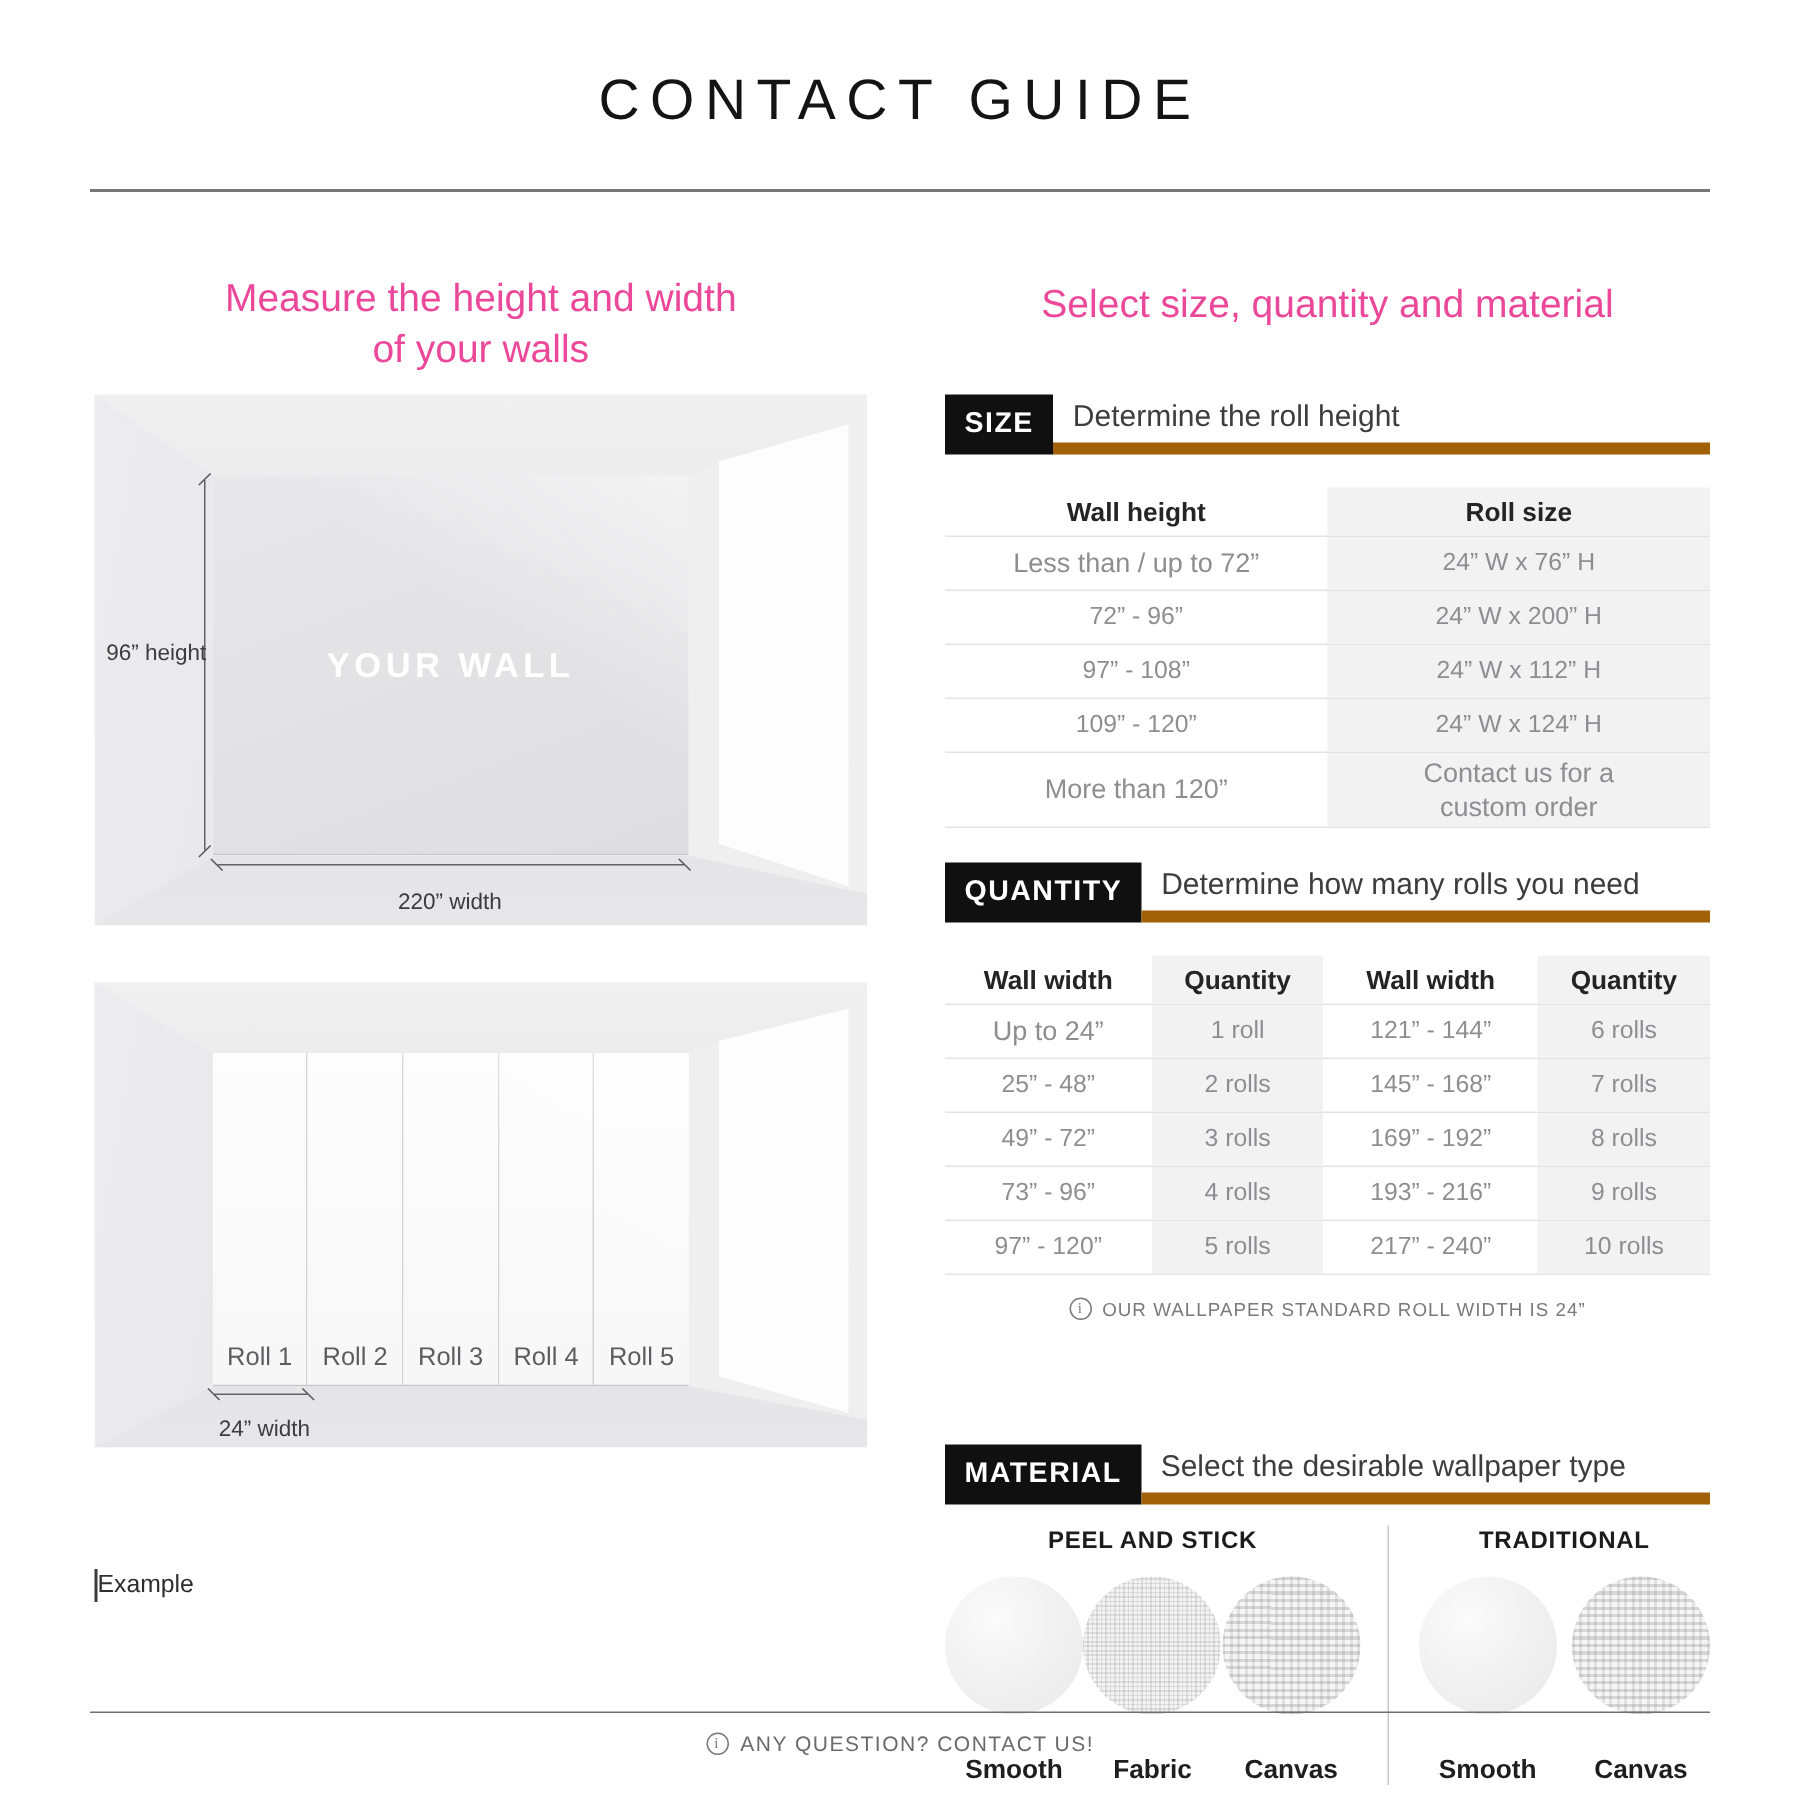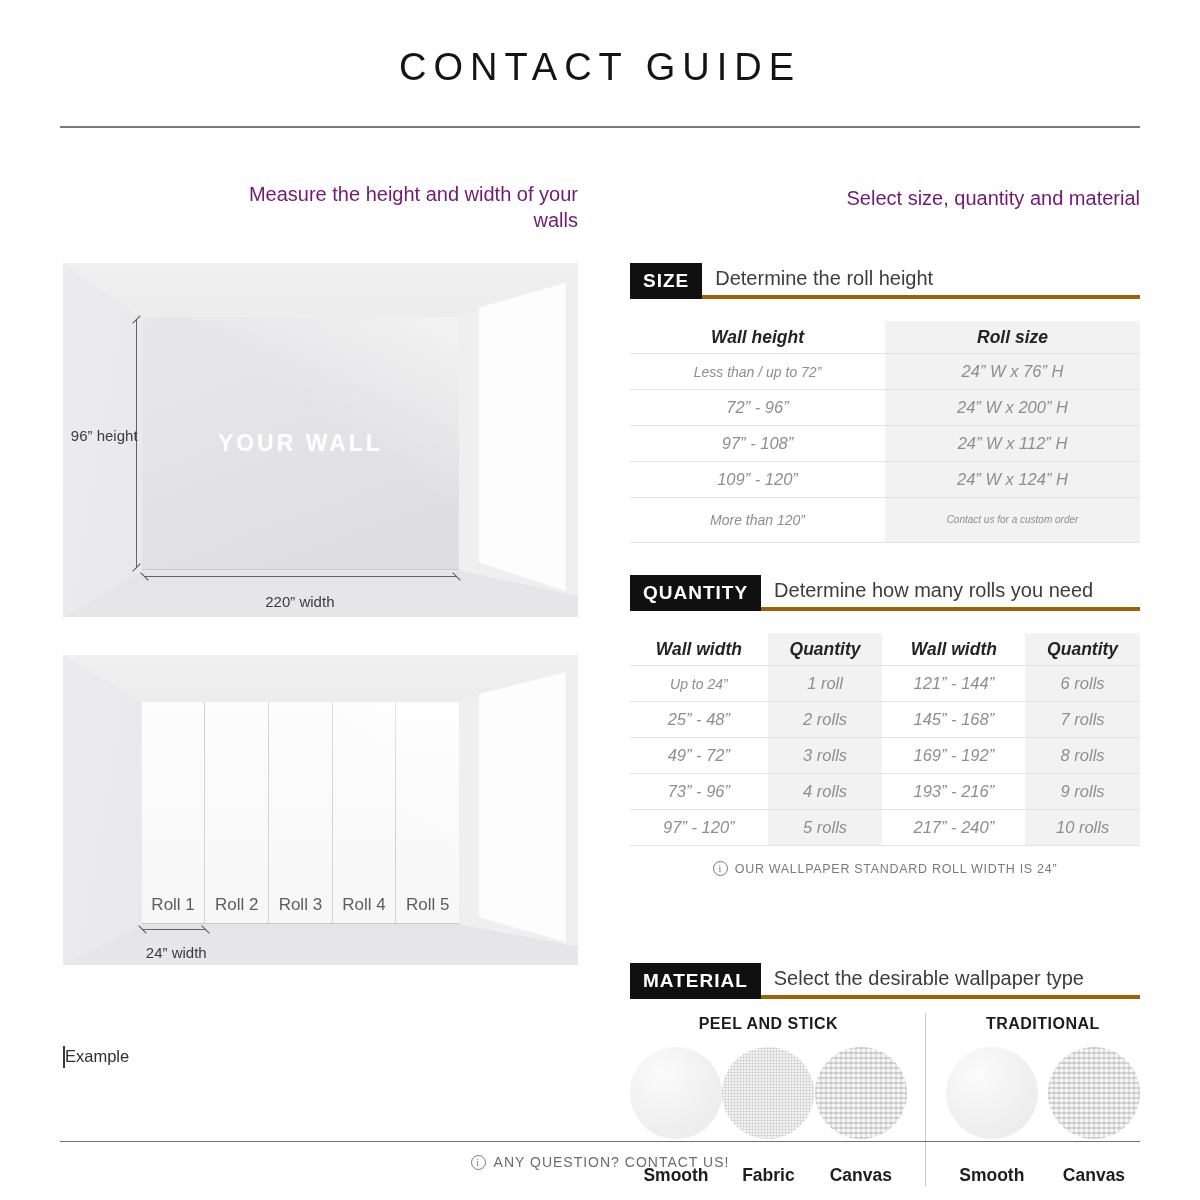--- a/index.html
+++ b/index.html
@@ -16,22 +16,22 @@
     text-align:center; font-size:38px; font-weight:500;
     letter-spacing:7px; color:#141414;
   }
   .top-rule {
     position:absolute; top:126px; left:60px; width:1080px; height:2px;
     background:#787878;
   }
 
   
   .col-heading {
-    position:absolute; font-size:20px; font-weight:400; color:#701a75;
-    text-align:right; line-height:1.32;
+    position:absolute; font-size:26px; font-weight:400; color:#ec4899;
+    text-align:center; line-height:1.32;
   }
   .left-heading  { top:181px; left:63px;  width:515px; }
   .left-heading span { display:inline-block; max-width:345px; }
   .right-heading { top:185px; left:630px; width:510px; }
 
   
   .room { position:absolute; left:63px; width:515px; background:#f4f4f5; overflow:hidden; }
   .room1 { top:263px; height:354px; }
   .room2 { top:655px; height:310px; }
   .shape { position:absolute; inset:0; }
@@ -112,36 +112,36 @@
   .sec-size { top:263px; }
   .sec-qty  { top:575px; }
   .sec-mat  { top:928px;margin-top:35px; }
   .sec-header { display:flex; align-items:stretch; }
   .sec-badge {
     background:#101010; color:#ffffff; font-size:19px; font-weight:600;
     letter-spacing:1px; padding:4px 13px 5px; display:flex; align-items:center;
   }
   .sec-title {
     flex:1; font-size:20px; color:#3d3d3d; padding:4px 0 5px 13px;
-    border-bottom:4px solid #a16207; display:flex; align-items:center;
+    border-bottom:8px solid #a16207; display:flex; align-items:center;
   }
 
   
   .tbl { margin-top:22px; }
   .trow { display:grid; border-bottom:1px solid #e3e3e4; }
   .size-tbl .trow { grid-template-columns:50% 50%; }
   .qty-tbl  .trow { grid-template-columns:27% 22.5% 28% 22.5%; }
   .tc {
     display:flex; align-items:center; justify-content:center; text-align:center;
-    min-height:35px; font-size:16.5px; color:#8e8e90; padding:2px 6px;font-style:italic;
+    min-height:35px; font-size:16.5px; color:#8e8e90; padding:2px 6px;
   }
   .thead .tc { min-height:32px; font-size:17.5px; font-weight:600; color:#242424; }
   .shade { background:#f2f2f3; }
-  .tc.small { font-size:14px; }
-  .tc.wrap { font-size:10px; line-height:1.25; min-height:44px; }
+  .tc.small { font-size:18px; }
+  .tc.wrap { font-size:18px; line-height:1.25; min-height:44px; }
   .tc.wrap span { display:inline-block; max-width:150px; }
 
   
   .roll-note {
     margin-top:15px; text-align:center; font-size:12.5px; letter-spacing:.7px;
     color:#7a7a7c; display:flex; align-items:center; justify-content:center; gap:7px;
   }
   .info-icon {
     display:inline-flex; width:15px; height:15px; border:1px solid #7a7a7c;
     border-radius:50%; align-items:center; justify-content:center;

